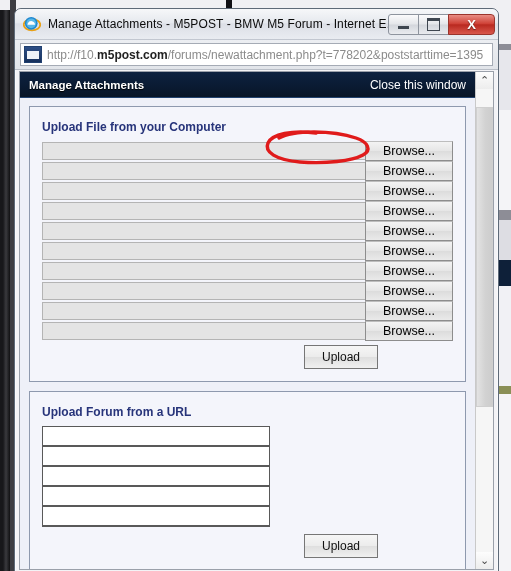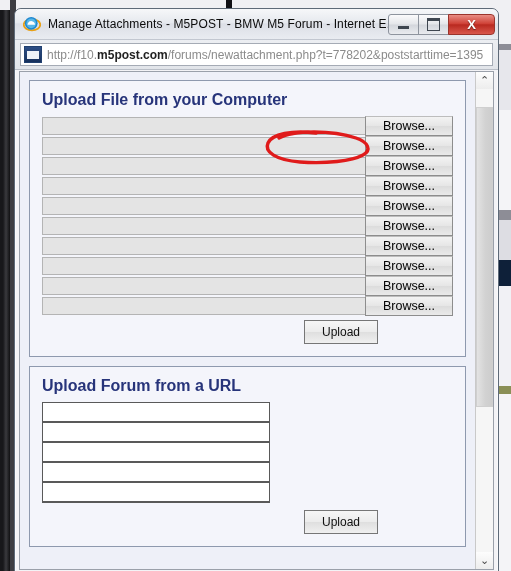--- a/index.html
+++ b/index.html
@@ -212,21 +212,21 @@
     padding: 8px 9px 0 9px;
   }
   .panel {
     background: #f4f5fb;
     border: 1px solid #8e99ae;
     padding: 10px 12px 12px 12px;
     margin-bottom: 9px;
   }
   .panel-legend {
     color: #27347a;
-    font-size: 16px;
+    font-size: 12px;
     font-weight: bold;
     margin: -18px 0 7px 0;
     background: #f4f5fb;
     display: inline-block;
     padding-right: 6px;
   }
 
   
   .file-table {
     border-collapse: collapse;
@@ -371,20 +371,24 @@
   <div id="urlbar-wrap">
     <div id="urlbar">
       <span id="page-icon"></span>
       <span id="url-text"><span>http://f10.</span><b>m5post.com</b><span>/forums/newattachment.php?t=778202&amp;poststarttime=1395</span></span>
     </div>
   </div>
 
   <div id="page-area">
     <div id="page-content">
 
+      <div id="vb-header">
+        <span id="vb-header-title">Manage Attachments</span>
+        <a id="vb-close-link" href="#">Close this window</a>
+      </div>
 
       <div id="vb-body">
 
         <div class="panel">
           <div class="panel-legend">Upload File from your Computer</div>
           <table class="file-table">
             <tbody id="file-rows">
                 <tr class="file-row">
                   <td>
                     <div class="fakefile"></div>

